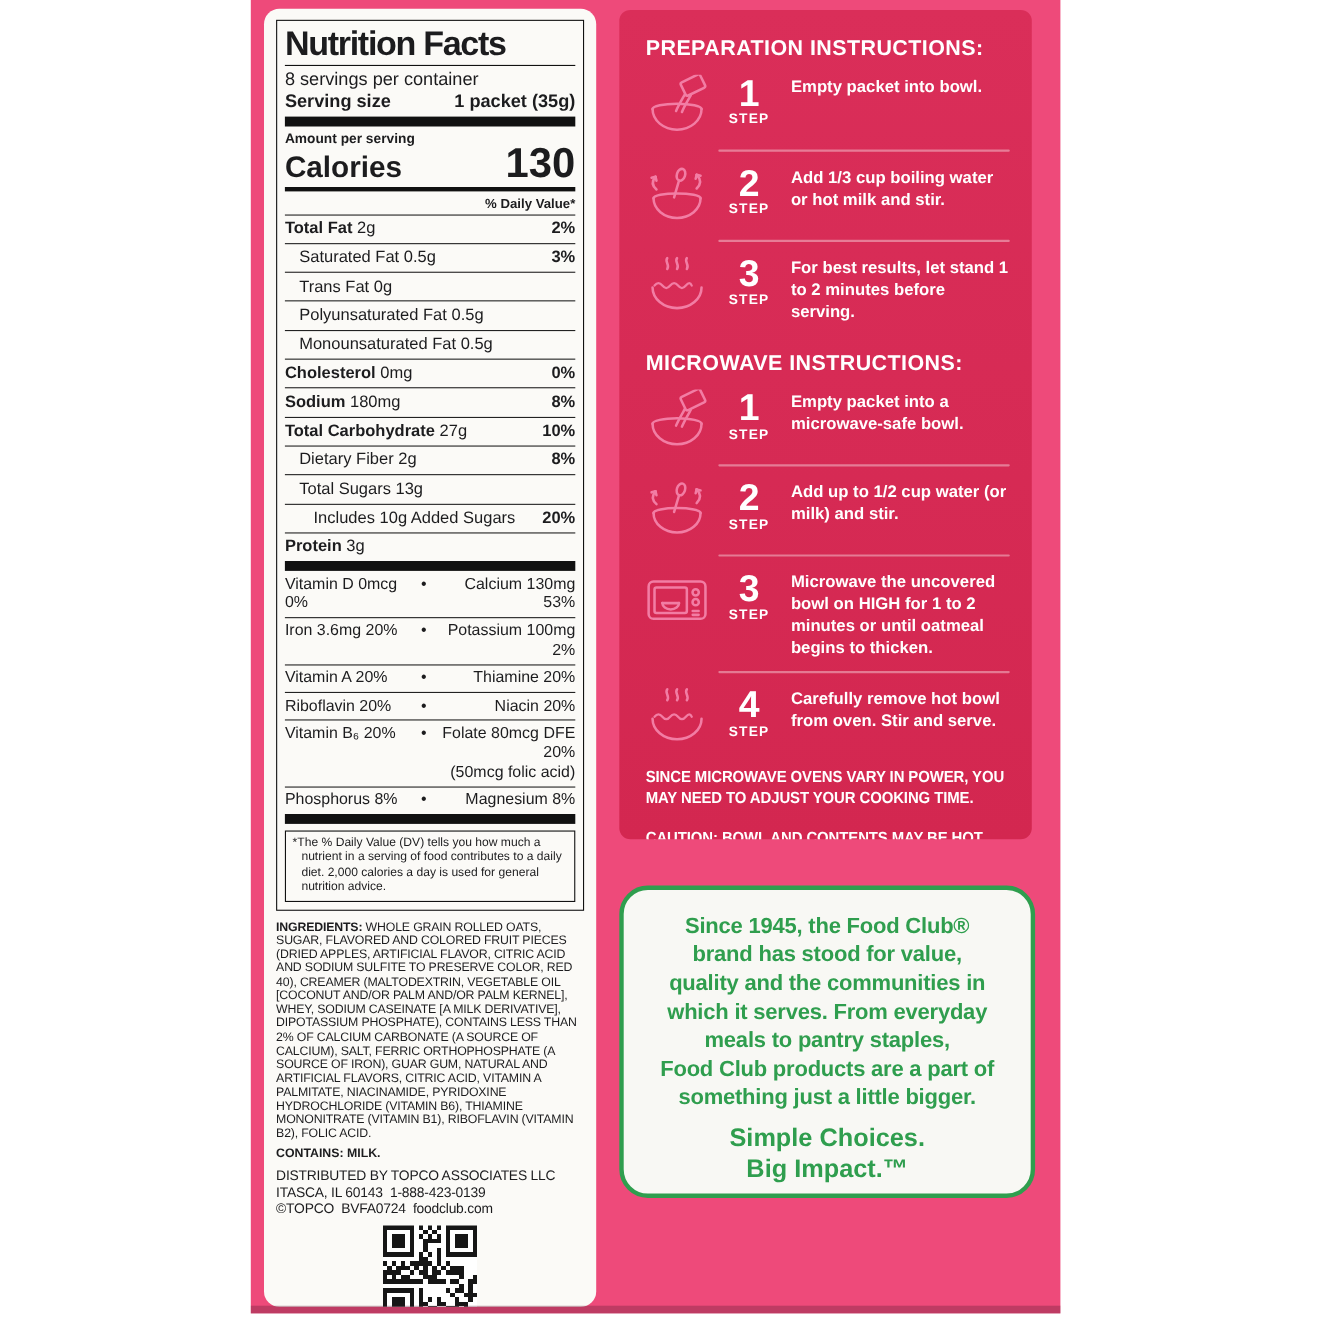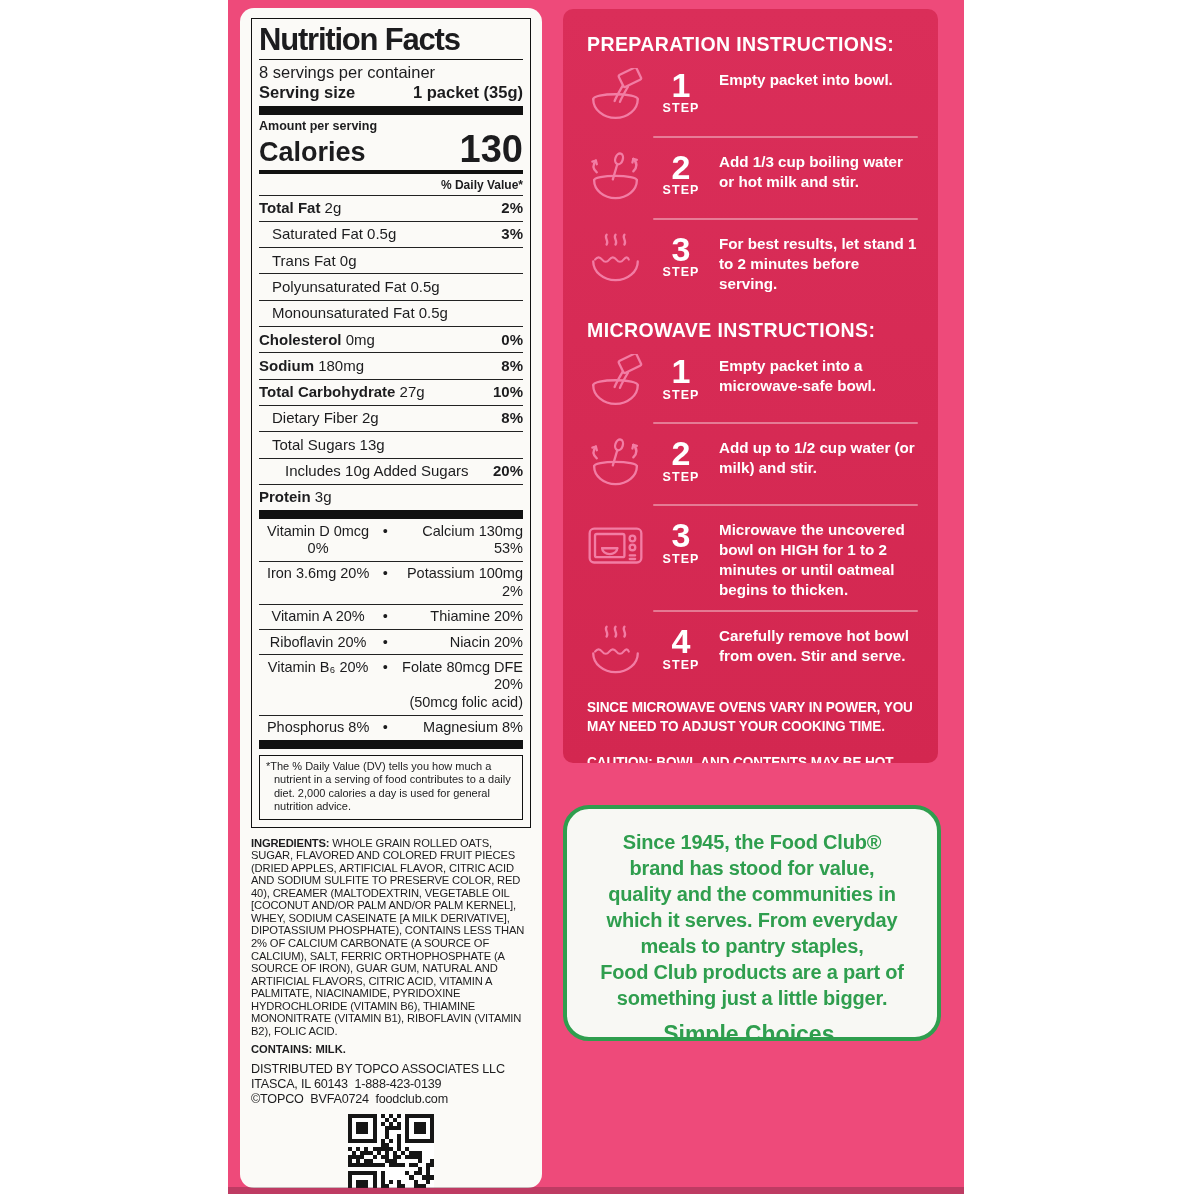--- a/index.html
+++ b/index.html
@@ -27,21 +27,21 @@
   .nf-cal .l{font-size:27px;font-weight:bold;line-height:1;}
   .nf-cal .v{font-size:38px;font-weight:bold;line-height:.85;}
   .nf-dv{font-size:12px;font-weight:bold;text-align:right;padding:4px 0 3px;}
   .nrow{display:flex;justify-content:space-between;border-top:1px solid #222;padding:3.5px 0;
         font-size:15px;line-height:1.22;}
   .nrow.i1 .nm{padding-left:13px;} .nrow.i2 .nm{padding-left:26px;}
   .nrow .dv{font-weight:bold;}
   .vits{margin-top:0;}
   .vrow{display:flex;border-top:1px solid #222;padding:3.5px 0;font-size:14.5px;line-height:1.2;}
   .vrow:first-child{border-top:none;}
-  .vrow .vl{flex:1.02;text-align:center;}
+  .vrow .vl{flex:1.02;}
   .vrow .bu{width:16px;text-align:center;}
   .vrow .vr{flex:1.12;text-align:right;white-space:pre-line;}
   .nf-foot{border:1.5px solid #111;margin-top:6px;padding:4px 6px 5px;font-size:11px;line-height:1.22;}
   .hang{display:block;padding-left:8px;text-indent:-8px;}
   .ingr{margin-top:9px;font-size:11.2px;line-height:1.12;letter-spacing:-.15px;}
   .contains{font-weight:bold;font-size:11.2px;margin-top:6px;}
   .dist{margin-top:7px;font-size:12.6px;line-height:1.18;letter-spacing:-.2px;}
   .dist div{white-space:pre-wrap;}
   .qr-wrap{display:flex;justify-content:center;margin-top:7px;}
   .qr svg{width:86px;height:86px;display:block;}
@@ -57,21 +57,21 @@
   .step-icon svg{width:57px;height:57px;display:block;}
   .step-num{flex:0 0 56px;text-align:center;padding-top:2px;}
   .step-num .n{font-size:34px;font-weight:bold;line-height:.95;}
   .step-num .s{font-size:12.5px;font-weight:bold;letter-spacing:1.1px;}
   .step-text{flex:1;font-size:15.2px;font-weight:bold;line-height:1.3;padding-left:10px;padding-top:3px;}
   .divider{height:2px;background:rgba(255,255,255,.38);border-radius:1px;margin:11px 0 0 66px;}
   .note{font-size:14.6px;font-weight:bold;line-height:1.28;margin-top:17px;white-space:pre-line;
         transform:scaleX(.93);transform-origin:0 50%;width:107%;letter-spacing:-.1px;}
 
   
-  .brand-box{position:absolute;left:335px;top:805px;width:378px;height:236px;background:#f8f8f4;
+  .brand-box{position:absolute;left:335px;top:805px;width:378px;height:284px;background:#f8f8f4;
              border:4px solid var(--green);border-radius:26px;color:var(--green);
              text-align:center;padding:20px 10px 0;overflow:hidden;}
   .brand-par{font-size:20px;font-weight:bold;line-height:1.3;white-space:pre-line;letter-spacing:-.2px;}
   .brand-tag{margin-top:9px;font-size:23px;font-weight:bold;line-height:1.22;white-space:pre-line;}
   .brand-rule{width:126px;height:5px;background:var(--green);border-radius:3px;margin:11px auto 10px;}
   .brand-learn{font-size:20px;font-weight:bold;}
 </style>
 </head>
 <body>
 

